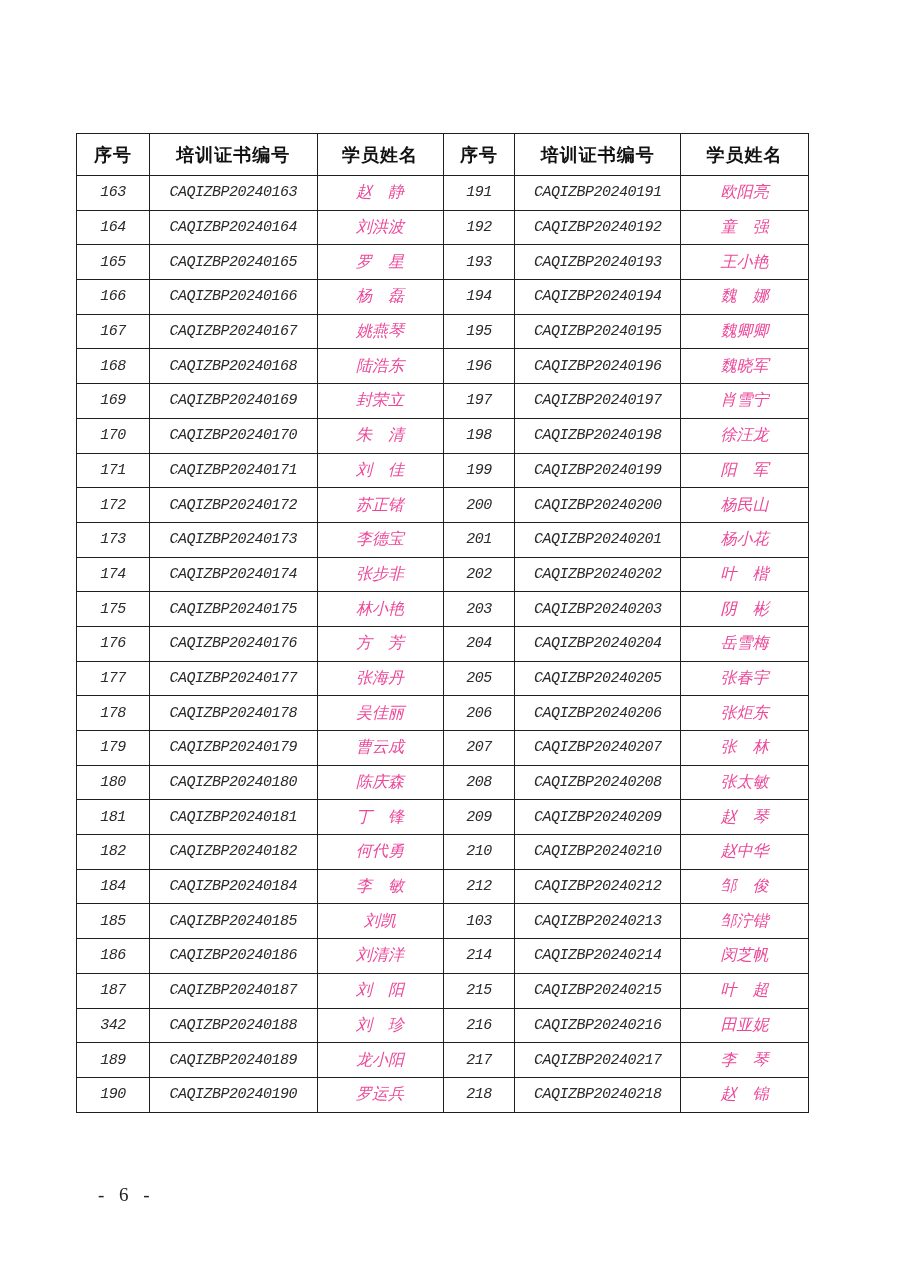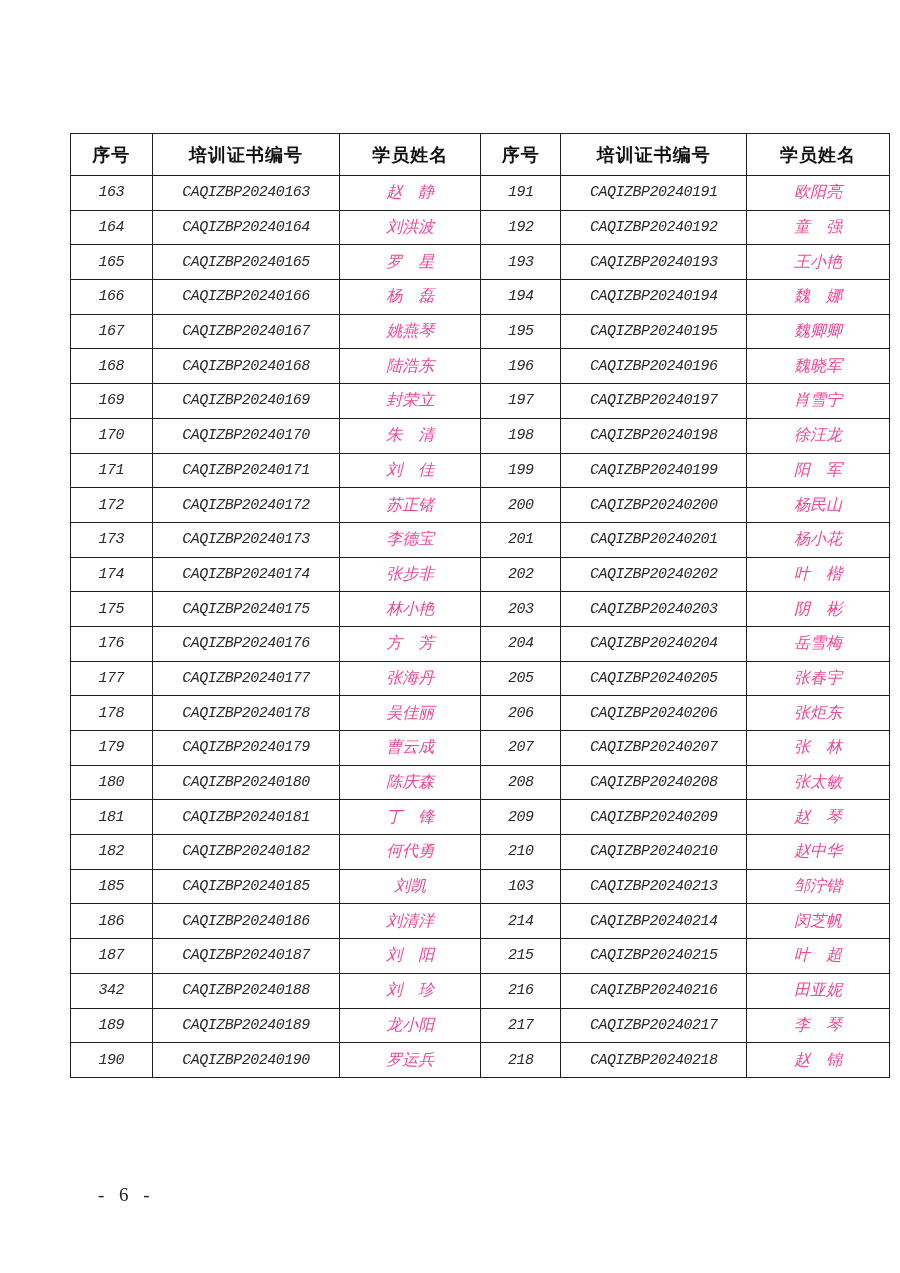--- a/index.html
+++ b/index.html
@@ -15,23 +15,23 @@
     color: #1c1c1c;
     overflow: hidden;
   }
   .page {
     position: absolute;
     inset: 0;
     background: #ffffff;
   }
   table.roster {
     position: absolute;
-    left: 70px;
+    left: 76px;
     top: 133px;
-    width: 820px;
+    width: 733px;
     border-collapse: collapse;
     table-layout: fixed;
     background: #ffffff;
   }
   table.roster th,
   table.roster td {
     border: 1.6px solid #1f1f1f;
     text-align: center;
     vertical-align: middle;
     padding: 0;
@@ -251,20 +251,28 @@
         </tr>
         <tr>
           <td class="cell-no">182</td>
           <td class="cell-cert">CAQIZBP20240182</td>
           <td class="cell-name">何代勇</td>
           <td class="cell-no">210</td>
           <td class="cell-cert">CAQIZBP20240210</td>
           <td class="cell-name">赵中华</td>
         </tr>
         <tr>
+          <td class="cell-no">184</td>
+          <td class="cell-cert">CAQIZBP20240184</td>
+          <td class="cell-name">李　敏</td>
+          <td class="cell-no">212</td>
+          <td class="cell-cert">CAQIZBP20240212</td>
+          <td class="cell-name">邹　俊</td>
+        </tr>
+        <tr>
           <td class="cell-no">185</td>
           <td class="cell-cert">CAQIZBP20240185</td>
           <td class="cell-name">刘凯</td>
           <td class="cell-no">103</td>
           <td class="cell-cert">CAQIZBP20240213</td>
           <td class="cell-name">邹泞锴</td>
         </tr>
         <tr>
           <td class="cell-no">186</td>
           <td class="cell-cert">CAQIZBP20240186</td>

